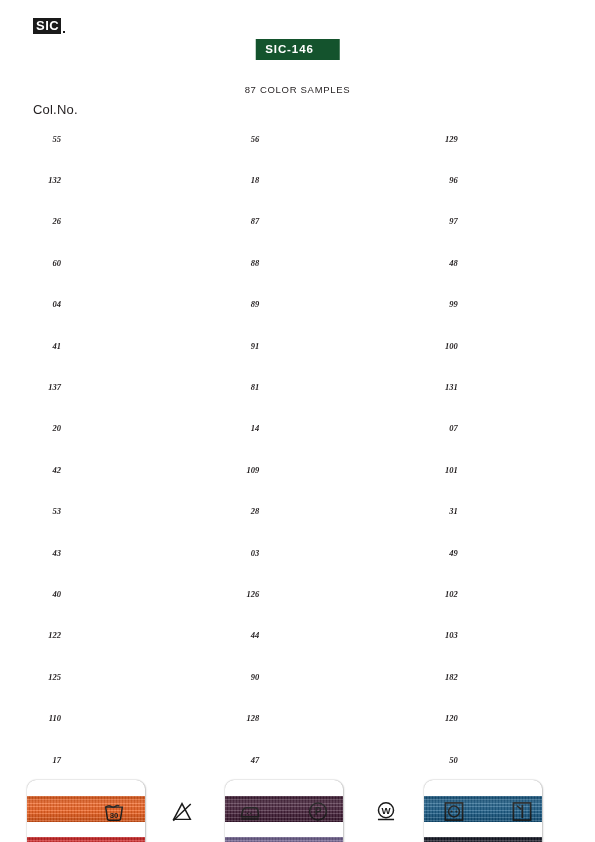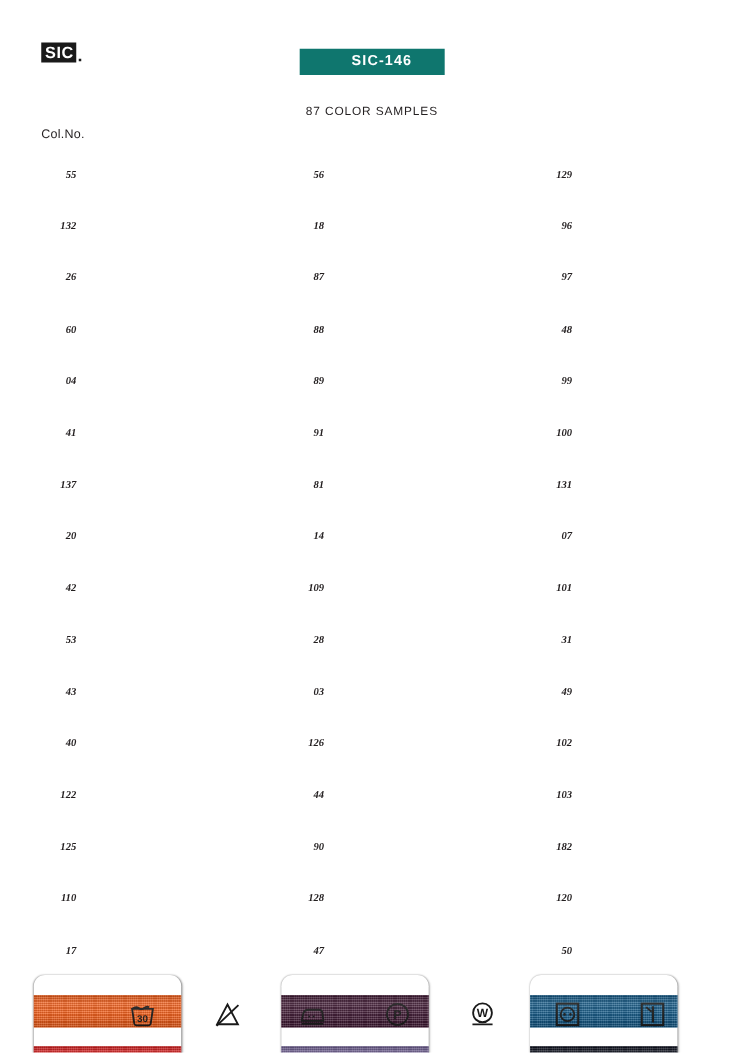--- a/index.html
+++ b/index.html
@@ -26,64 +26,63 @@
   .logo-mark {
     background: #1a1a1a;
     color: #ffffff;
     font-family: "Liberation Sans", sans-serif;
     font-weight: bold;
     font-size: 13px;
     line-height: 14px;
     letter-spacing: 0.5px;
     padding: 1px 2px 1px 3px;
     display: inline-block;
-    margin-top: 16px;
   }
   .logo-dot {
     width: 2px;
     height: 2px;
     background: #1a1a1a;
     margin-left: 2px;
     margin-bottom: 1px;
   }
 
   
   .title-badge {
     position: absolute;
     left: 50%;
     transform: translateX(-50%);
     top: 39px;
-    background: #0f766e;
+    background: #14532d;
     color: #ffffff;
     border-radius: 0;
     font-size: 11.5px;
     font-weight: bold;
     letter-spacing: 0.9px;
-    padding: 4px 26px 5px 42px;
+    padding: 4px 26px 5px 10px;
     text-align: center;
     white-space: nowrap;
   }
 
   .subtitle {
     position: absolute;
     left: 50%;
     transform: translateX(-50%);
     top: 84px;
     font-size: 9.5px;
     letter-spacing: 0.7px;
     color: #231f20;
     white-space: nowrap;
   }
 
   
   .colno-caption {
     position: absolute;
     left: 33px;
     top: 102px;
-    font-size: 10px;
+    font-size: 13px;
     color: #231f20;
     letter-spacing: 0.2px;
   }
 
   
   .columns {
     position: absolute;
     top: 110px;
     left: 0;
     width: 595px;

